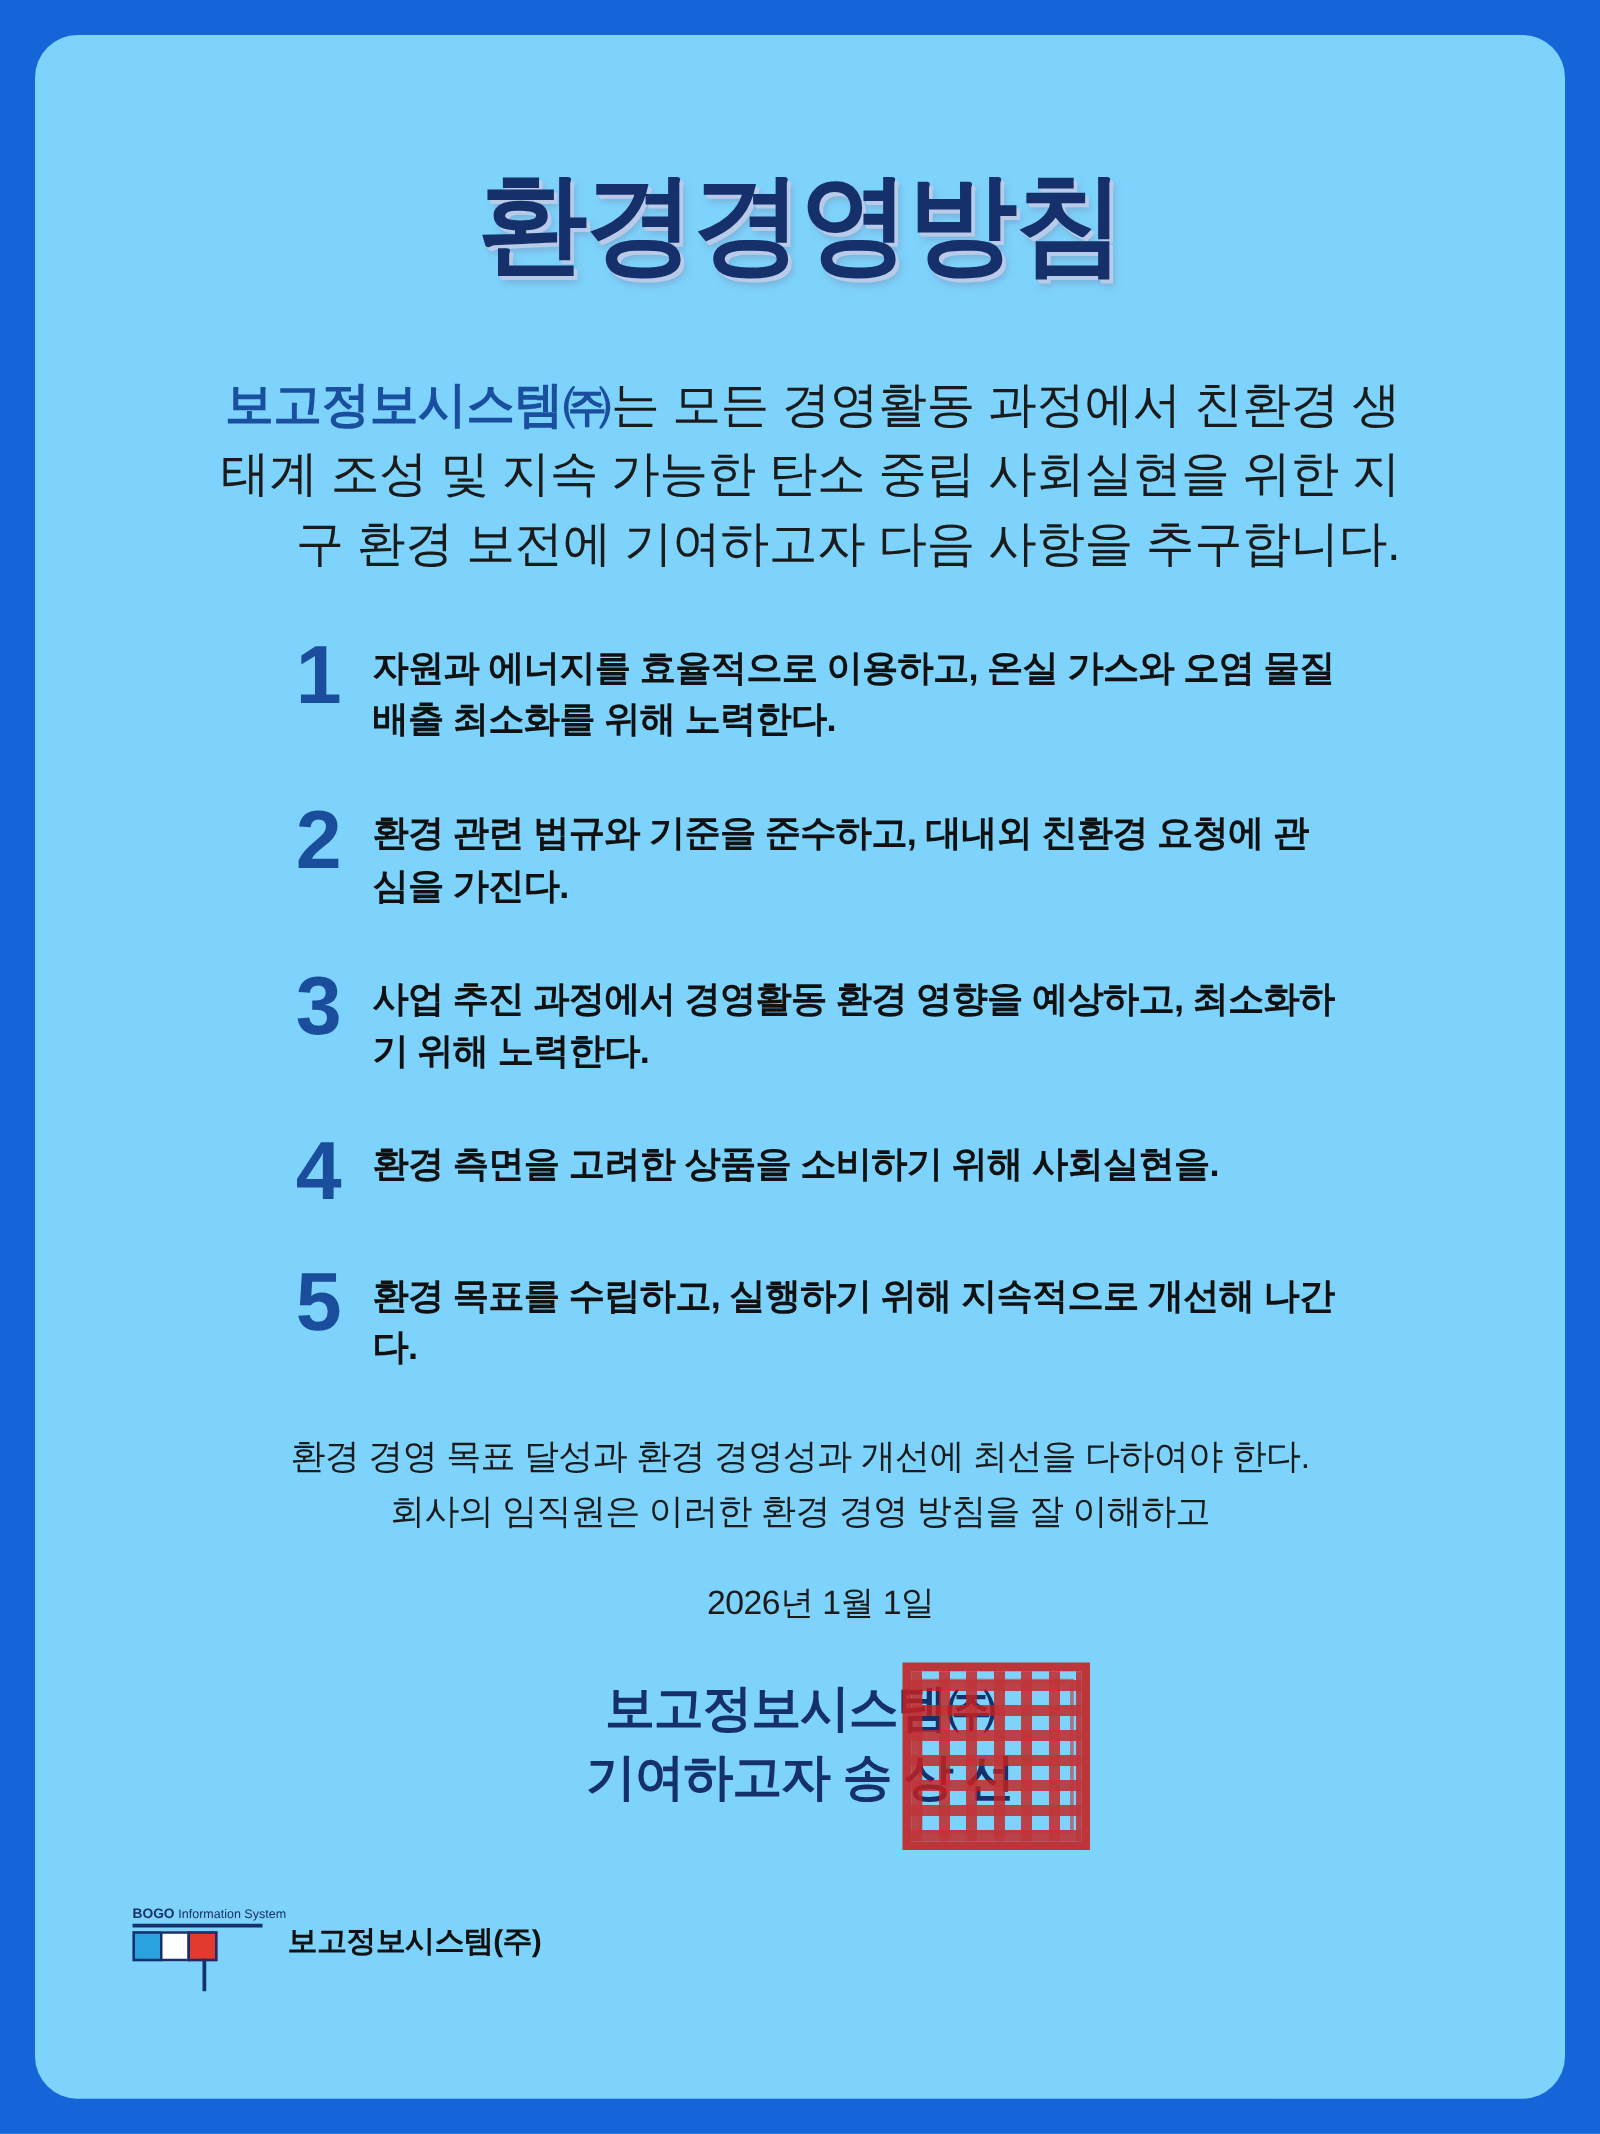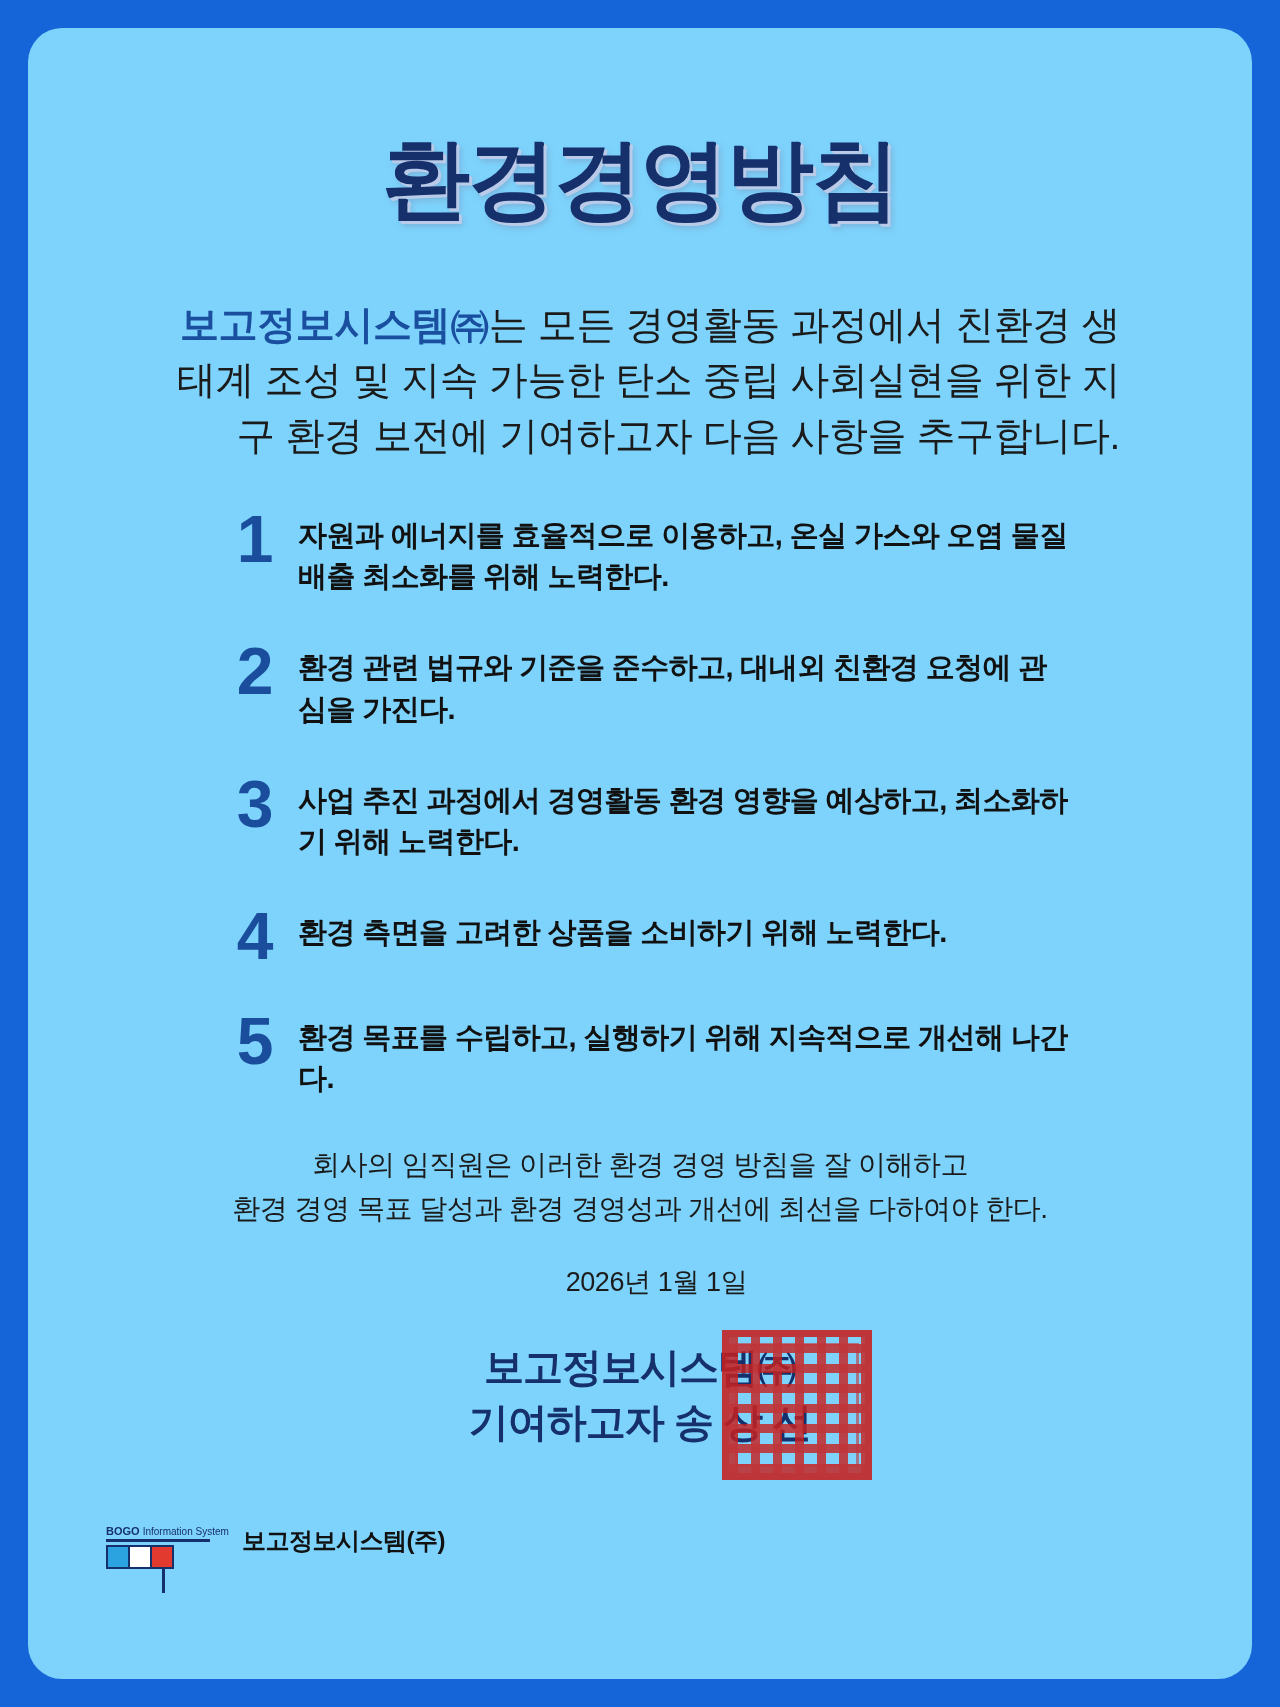--- a/index.html
+++ b/index.html
@@ -121,22 +121,21 @@
     content: "";
     position: absolute;
     inset: 6px;
     border: 3px solid rgba(200,32,31,0.6);
   }
   .footer {
     position: absolute;
     left: 78px;
     bottom: 110px;
     display: flex;
-    align-items: flex-start;
-    gap: 12px;
+    align-items: flex-end;
   }
   .logo-mark {
     width: 104px;
   }
   .logo-top {
     font-size: 11px;
     font-weight: 700;
     color: #16306b;
     border-bottom: 3px solid #16306b;
     padding-bottom: 2px;
@@ -202,33 +201,33 @@
       <div class="txt">환경 관련 법규와 기준을 준수하고, 대내외 친환경 요청에 관심을 가진다.</div>
     </div>
 
     <div class="item">
       <div class="num">3</div>
       <div class="txt">사업 추진 과정에서 경영활동 환경 영향을 예상하고, 최소화하기 위해 노력한다.</div>
     </div>
 
     <div class="item">
       <div class="num">4</div>
-      <div class="txt">환경 측면을 고려한 상품을 소비하기 위해 노력한다.</div>
+      <div class="txt">환경 측면을 고려한 상품을 소비하기 위해 사회실현을.</div>
     </div>
 
     <div class="item">
       <div class="num">5</div>
       <div class="txt">환경 목표를 수립하고, 실행하기 위해 지속적으로 개선해 나간다.</div>
     </div>
 
   </div>
 
   <div class="closing">
+    <div>환경 경영 목표 달성과 환경 경영성과 개선에 최선을 다하여야 한다.</div>
     <div>회사의 임직원은 이러한 환경 경영 방침을 잘 이해하고</div>
-    <div>환경 경영 목표 달성과 환경 경영성과 개선에 최선을 다하여야 한다.</div>
   </div>
 
   <div class="date">2026년 1월 1일</div>
 
   <div class="signature">
     <div>보고정보시스템㈜</div>
     <div>기여하고자 송 상 선</div>
     <div class="stamp"></div>
   </div>
 

